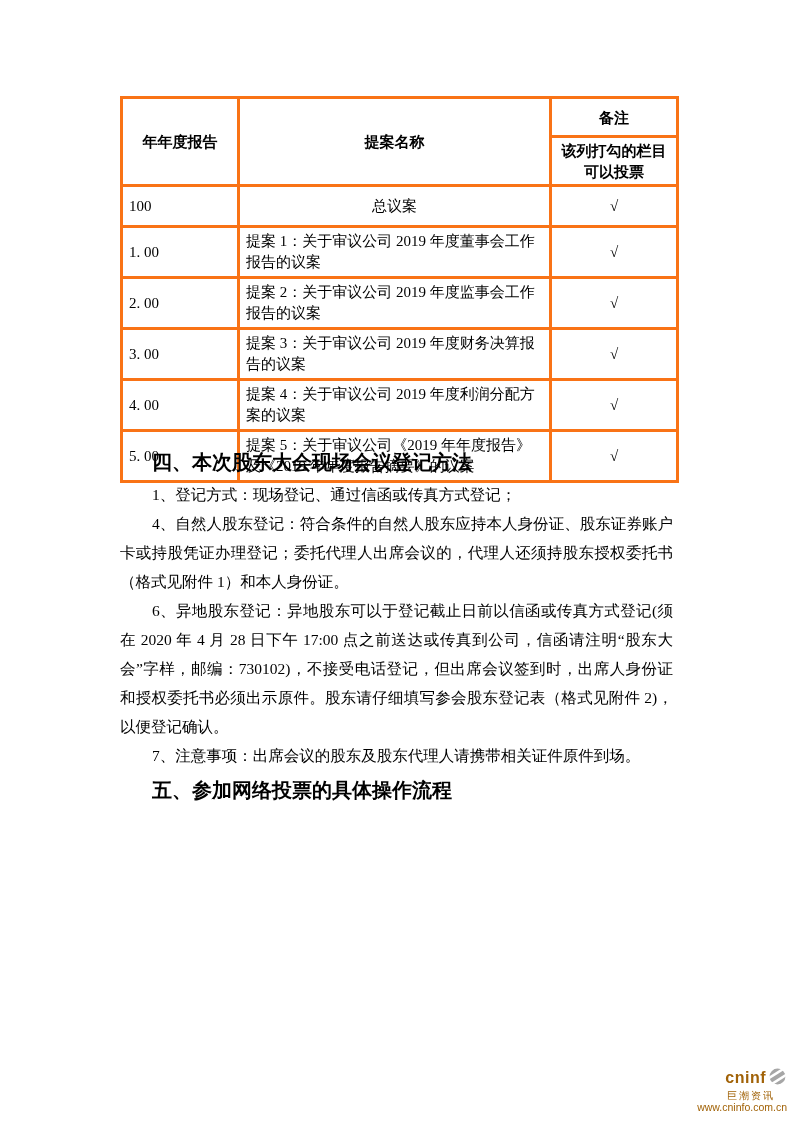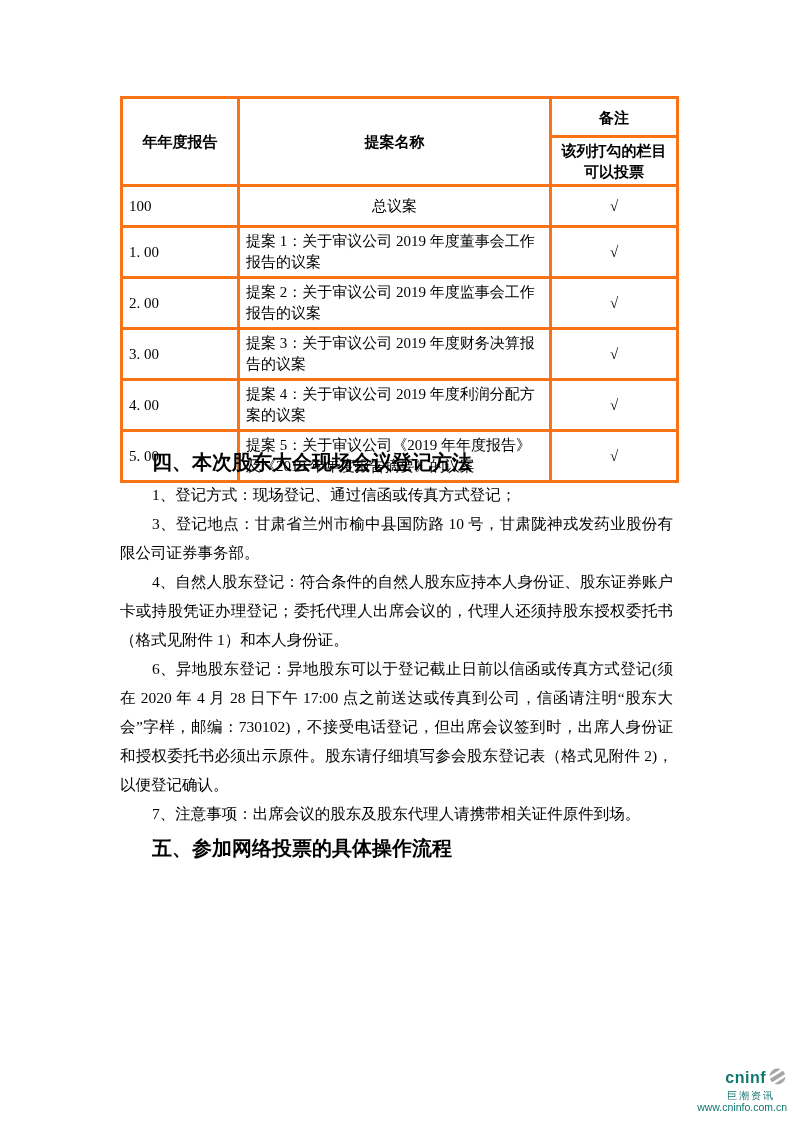--- a/index.html
+++ b/index.html
@@ -68,21 +68,21 @@
     text-indent: 32px;
   }
 
   
   .cninfo-logo {
     position: absolute;
     right: 4px;
     bottom: 8px;
     width: 110px;
     text-align: right;
-    color: #0f766e;
+    color: #a16207;
     font-family: "Liberation Sans", "DejaVu Sans", sans-serif;
     line-height: 1.1;
   }
   .cninfo-brand-row {
     display: flex;
     justify-content: flex-end;
     align-items: center;
     gap: 2px;
     padding-right: 2px;
   }
@@ -155,21 +155,20 @@
         <td class="td-code">5. 00</td>
         <td class="td-name">提案 5：关于审议公司《2019 年年度报告》及《2019 年年度报告摘要》的议案</td>
         <td class="td-mark">√</td>
       </tr>
     </tbody>
   </table>
 
   <div class="body-text">
     <h3 class="section-heading">四、本次股东大会现场会议登记方法</h3>
     <p>1、登记方式：现场登记、通过信函或传真方式登记；</p>
-    <p>3、登记地点：甘肃省兰州市榆中县国防路 10 号，甘肃陇神戎发药业股份有限公司证券事务部。</p>
     <p>4、自然人股东登记：符合条件的自然人股东应持本人身份证、股东证券账户卡或持股凭证办理登记；委托代理人出席会议的，代理人还须持股东授权委托书（格式见附件 1）和本人身份证。</p>
     <p>6、异地股东登记：异地股东可以于登记截止日前以信函或传真方式登记(须在 2020 年 4 月 28 日下午 17:00 点之前送达或传真到公司，信函请注明“股东大会”字样，邮编：730102)，不接受电话登记，但出席会议签到时，出席人身份证和授权委托书必须出示原件。股东请仔细填写参会股东登记表（格式见附件 2)，以便登记确认。</p>
     <p>7、注意事项：出席会议的股东及股东代理人请携带相关证件原件到场。</p>
     <h3 class="section-heading second">五、参加网络投票的具体操作流程</h3>
   </div>
 
   <div class="cninfo-logo">
     <div class="cninfo-brand-row">
       <span class="cninfo-brand">cninf</span>
       <span class="cninfo-swirl">

